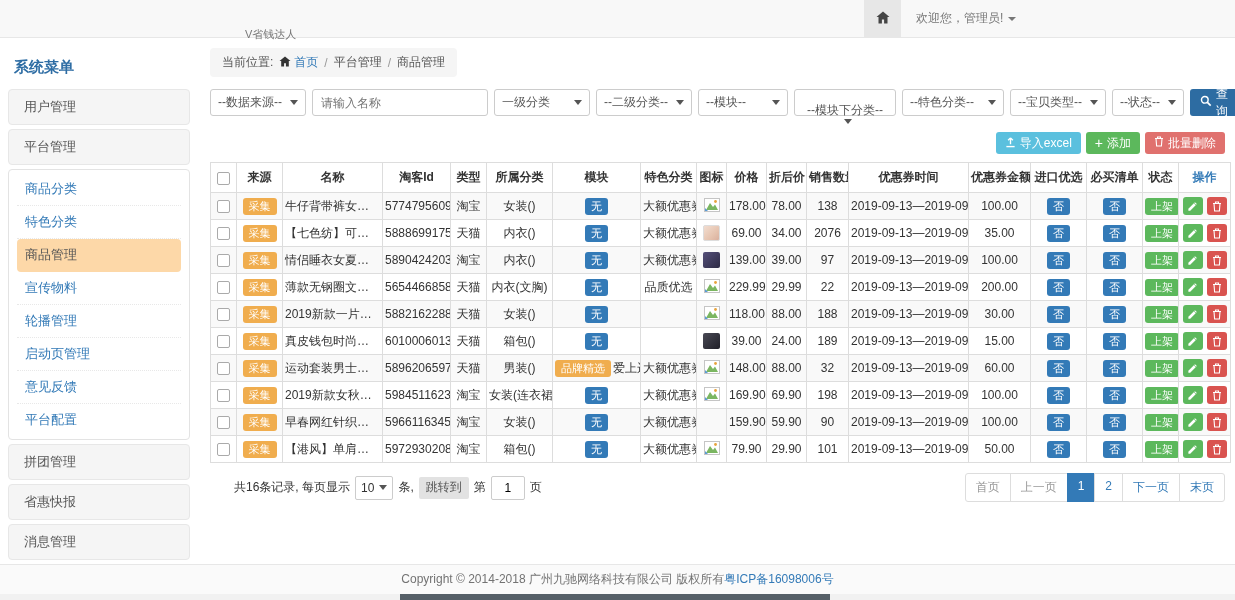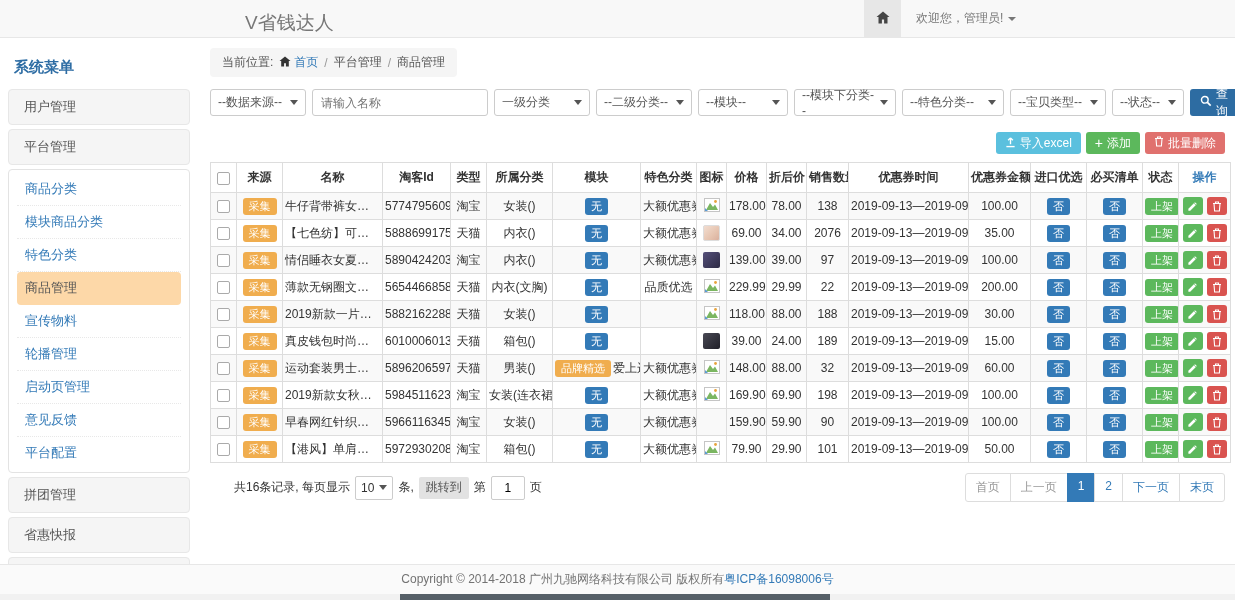--- a/index.html
+++ b/index.html
@@ -2,21 +2,21 @@
 <html><head>
 <meta charset="utf-8">
 <style>
   * { margin:0; padding:0; box-sizing:border-box; }
   html,body { width:1235px; height:600px; overflow:hidden; }
   body { font-family:"Liberation Sans","DejaVu Sans",sans-serif; font-size:12px; color:#333; background:#fff; }
   .page { position:relative; width:1235px; height:600px; overflow:hidden; background:#fff; }
 
   
   .topbar { position:relative; height:38px; background:#f8f8f8; border-bottom:1px solid #e7e7e7; }
-  .brand { position:absolute; left:245px; top:4px; line-height:37px; font-size:19px; color:#777; }
+  .brand { position:absolute; left:245px; top:16px; line-height:37px; font-size:11px; color:#777; }
   .topbar-right { position:absolute; left:864px; top:0; height:37px; display:flex; align-items:stretch; }
   .home-box { width:37px; background:#e7e7e7; display:flex; align-items:center; justify-content:center; cursor:pointer; }
   .welcome { display:flex; align-items:center; margin-left:15px; color:#777; cursor:pointer; }
   .caret-down { display:inline-block; margin-left:5px; width:0; height:0; border-left:4px solid transparent; border-right:4px solid transparent; border-top:4px solid #777; }
 
   
   .content { display:flex; align-items:flex-start; padding-top:10px; }
   .sidebar { margin-left:8px; width:182px; flex:none; }
   .main { margin-left:20px; width:1015px; flex:none; }
 
@@ -115,21 +115,20 @@
 
   <div class="content">
 
     <div class="sidebar">
       <div class="side-heading">系统菜单</div>
       <div id="side-menu">
           <div class="side-item">用户管理</div>
           <div class="side-item">平台管理</div>
           <div class="side-sub">
             <a class="sub-link">商品分类</a>
-            <a class="sub-link">模块商品分类</a>
             <a class="sub-link">特色分类</a>
             <a class="sub-link active">商品管理</a>
             <a class="sub-link">宣传物料</a>
             <a class="sub-link">轮播管理</a>
             <a class="sub-link">启动页管理</a>
             <a class="sub-link">意见反馈</a>
             <a class="sub-link">平台配置</a>
           </div>
           <div class="side-item">拼团管理</div>
           <div class="side-item">省惠快报</div>
@@ -167,21 +166,21 @@
               <span class="sel-caret"></span>
             </div>
             <div class="f-select" style="width: 96px;">
               <span>--二级分类--</span>
               <span class="sel-caret"></span>
             </div>
             <div class="f-select" style="width: 90px;">
               <span>--模块--</span>
               <span class="sel-caret"></span>
             </div>
-            <div class="f-select" style="width: 102px;">
+            <div class="f-select" style="width: 102px; flex-direction: column;">
               <span>--模块下分类--</span>
               <span class="sel-caret"></span>
             </div>
             <div class="f-select" style="width: 102px;">
               <span>--特色分类--</span>
               <span class="sel-caret"></span>
             </div>
             <div class="f-select" style="width: 96px;">
               <span>--宝贝类型--</span>
               <span class="sel-caret"></span>

